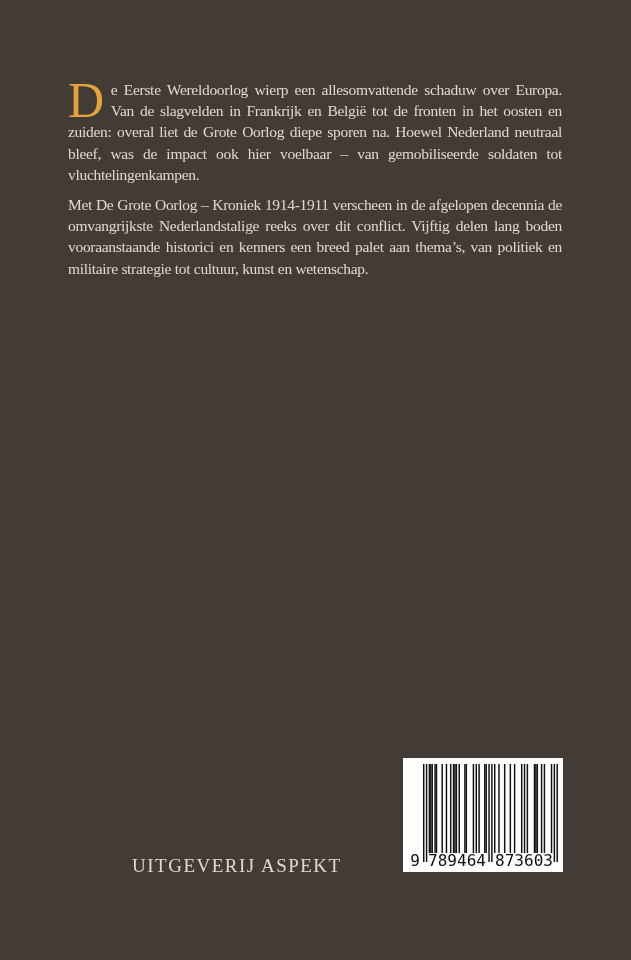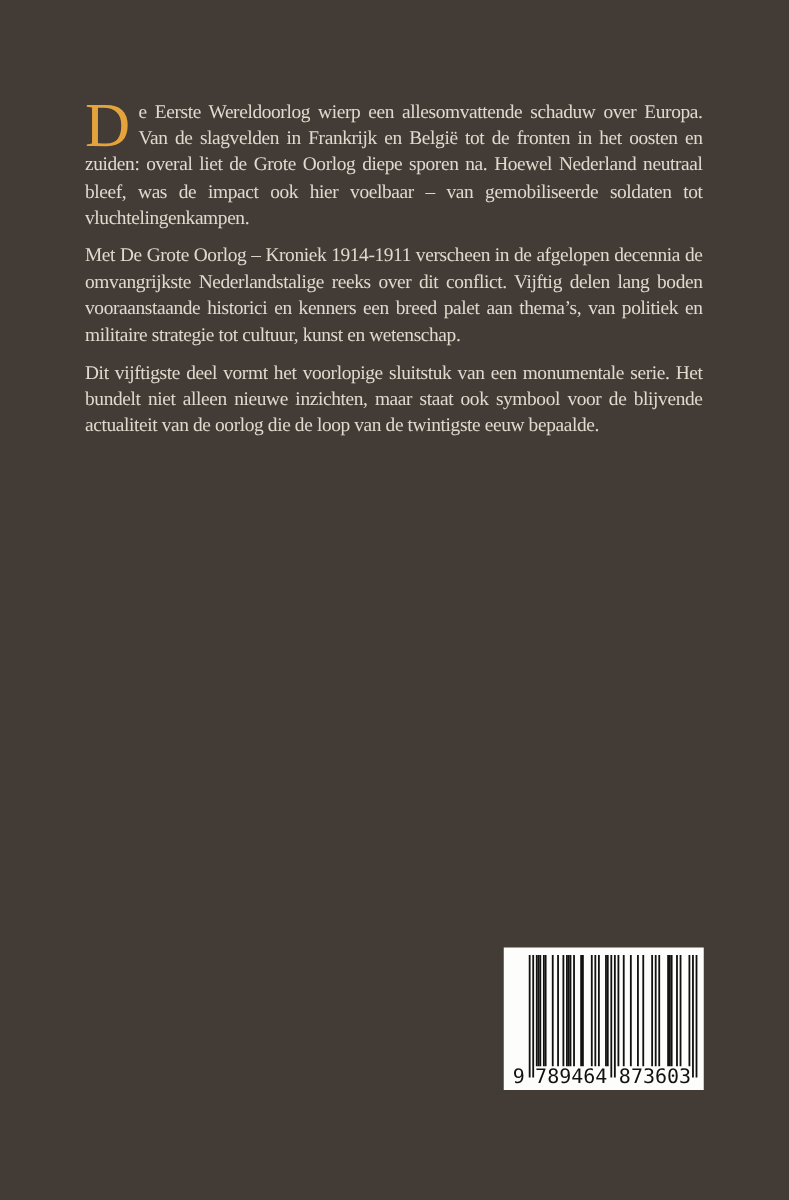--- a/index.html
+++ b/index.html
@@ -54,23 +54,23 @@
 </head>
 <body>
 
 <div class="cover" style="--bg: #433B36; --text: #E0D9CD; --dropcap: #E5A33C; --bcbg: #FDFDFB; --bcbar: #111111;">
 
   <div class="text-block">
     <p class="para">
       <span class="dropcap" id="dropcap">D</span><span id="p1rest">e Eerste Wereldoorlog wierp een allesomvattende schaduw over Europa. Van de slagvelden in Frankrijk en België tot de fronten in het oosten en zuiden: overal liet de Grote Oorlog diepe sporen na. Hoewel Nederland neutraal bleef, was de impact ook hier voelbaar – van gemobiliseerde soldaten tot vluchtelingenkampen.</span>
     </p>
     <p class="para">Met De Grote Oorlog – Kroniek 1914-1911 verscheen in de afgelopen decennia de omvangrijkste Nederlandstalige reeks over dit conflict. Vijftig delen lang boden vooraanstaande historici en kenners een breed palet aan thema’s, van politiek en militaire strategie tot cultuur, kunst en wetenschap.</p>
-    <p class="para">Dit vijftigste deel vormt het voorlopige sluitstuk van een monumentale serie. Het bundelt niet alleen nieuwe inzichten, maar staat ook symbool voor de blijvende actualiteit van de oorlog die de loop van de twintigste eeuw bepaalde.</p>
   </div>
 
+  <div class="publisher">UITGEVERIJ ASPEKT</div>
 
   <div class="barcode-box">
     <svg id="barcode-svg" width="160" height="114" viewBox="0 0 160 114">
       <g id="bars">
           <rect x="20.00" y="6" width="1.45" height="98" class="bar"></rect>
           <rect x="22.84" y="6" width="1.45" height="98" class="bar"></rect>
           <rect x="25.68" y="6" width="1.45" height="89" class="bar"></rect>
           <rect x="27.10" y="6" width="1.45" height="89" class="bar"></rect>
           <rect x="28.52" y="6" width="1.45" height="89" class="bar"></rect>
           <rect x="31.36" y="6" width="1.45" height="89" class="bar"></rect>

